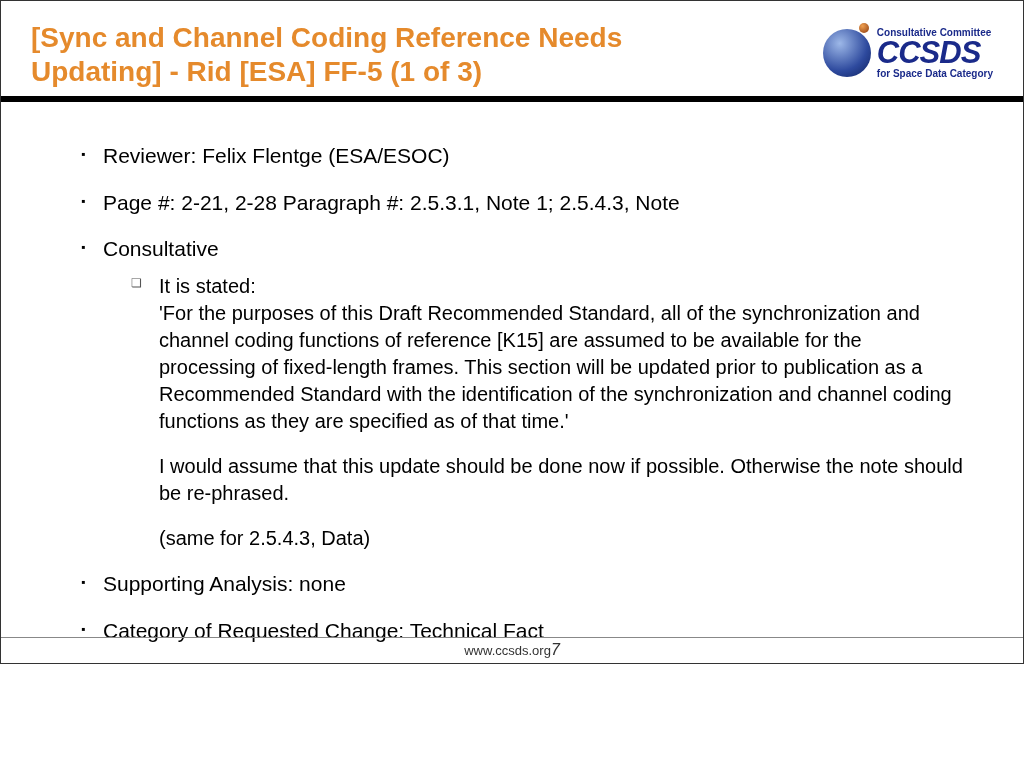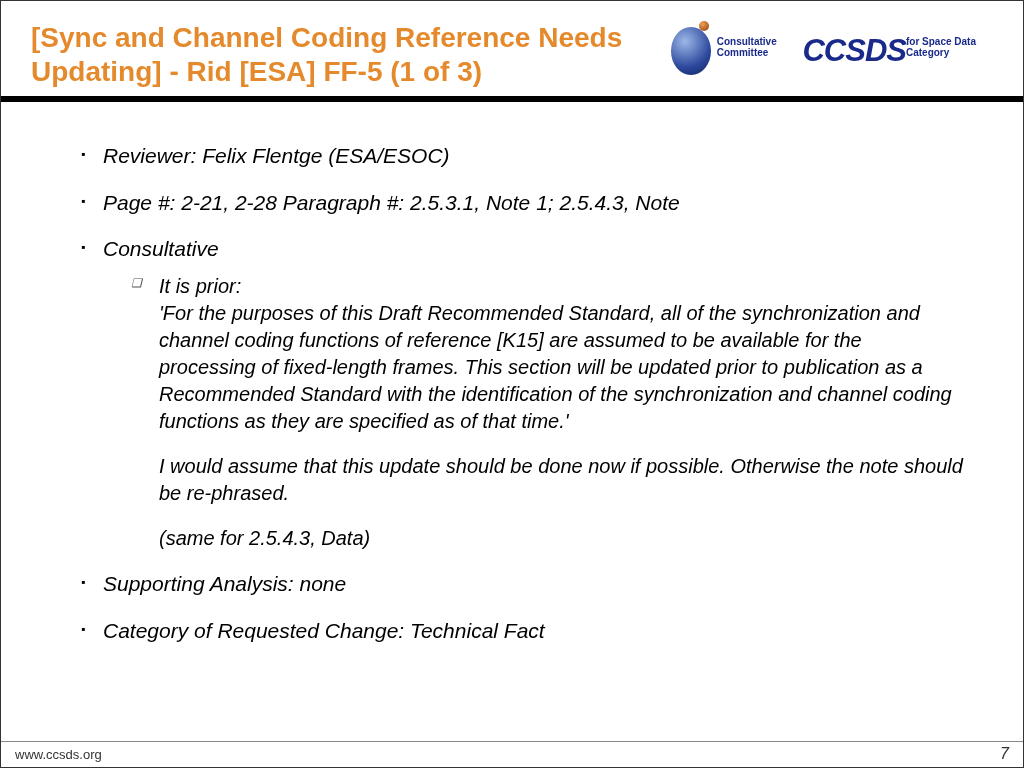--- a/index.html
+++ b/index.html
@@ -5,21 +5,21 @@
   * { margin: 0; padding: 0; box-sizing: border-box; }
   body {
     font-family: Arial, Helvetica, sans-serif;
     background: #fff;
     width: 1024px;
     height: 768px;
     overflow: hidden;
   }
   .slide {
     width: 1024px;
-    height: 768px;
+    height: 664px;
     border: 1px solid #333;
     position: relative;
     background: #fff;
   }
   .header {
     display: flex;
     justify-content: space-between;
     align-items: flex-start;
     padding: 20px 30px 8px 30px;
   }
@@ -47,21 +47,21 @@
     position: absolute;
     top: -6px;
     right: 2px;
     width: 10px;
     height: 10px;
     border-radius: 50%;
     background: radial-gradient(circle at 35% 30%, #f0a050, #8a3a10);
   }
   .logo-text {
     display: flex;
-    flex-direction: row;
+    flex-direction: column;
     color: #1a2a8a;
     font-size: 10px;
     font-weight: bold;
     line-height: 1.1;
   }
   .logo-main {
     font-size: 31px;
     font-style: italic;
     font-weight: 900;
     letter-spacing: -1px;
@@ -78,21 +78,20 @@
     color: #000;
   }
   .content > ul {
     list-style: none;
   }
   .content > ul > li {
     position: relative;
     padding-left: 22px;
     margin-bottom: 18px;
     line-height: 1.35;
-    font-style: italic;
   }
   .content > ul > li::before {
     content: "▪";
     position: absolute;
     left: 0;
     top: 4px;
     font-size: 12px;
     color: #000;
   }
   .sub {
@@ -116,21 +115,21 @@
   }
   .para-gap { display:block; height:18px; }
   .footer {
     position: absolute;
     bottom: 0;
     left: 0;
     right: 0;
     border-top: 1px solid #888;
     padding: 3px 14px 4px 14px;
     display: flex;
-    justify-content: space-between;
+    justify-content: center;
     align-items: center;
     font-size: 13px;
     color: #333;
   }
   .page-num {
     font-style: italic;
     font-size: 16px;
   }
 </style>
 </head>
@@ -155,21 +154,21 @@
   <div class="divider"></div>
 
   <div class="content">
     <ul>
       <li>Reviewer: Felix Flentge (ESA/ESOC)</li>
       <li>Page #:   2-21, 2-28    Paragraph #:  2.5.3.1, Note 1; 2.5.4.3, Note</li>
       <li>
         <span>Consultative</span>
         <ul class="sub">
           <li>
-            <span>It is prior:</span><br>
+            <span>It is stated:</span><br>
             <span>'For the purposes of this Draft Recommended Standard, all of the synchronization and channel coding functions of reference [K15] are assumed to be available for the processing of fixed-length frames. This section will be updated prior to publication as a Recommended Standard with the identification of the synchronization and channel coding functions as they are specified as of that time.'</span>
             <span class="para-gap"></span>
             <span>I would assume that this update should be done now if possible. Otherwise the note should be re-phrased.</span>
             <span class="para-gap"></span>
             <span>(same for 2.5.4.3, Data)</span>
           </li>
         </ul>
       </li>
       <li>Supporting Analysis: none</li>
       <li>Category of Requested Change: Technical Fact</li>

